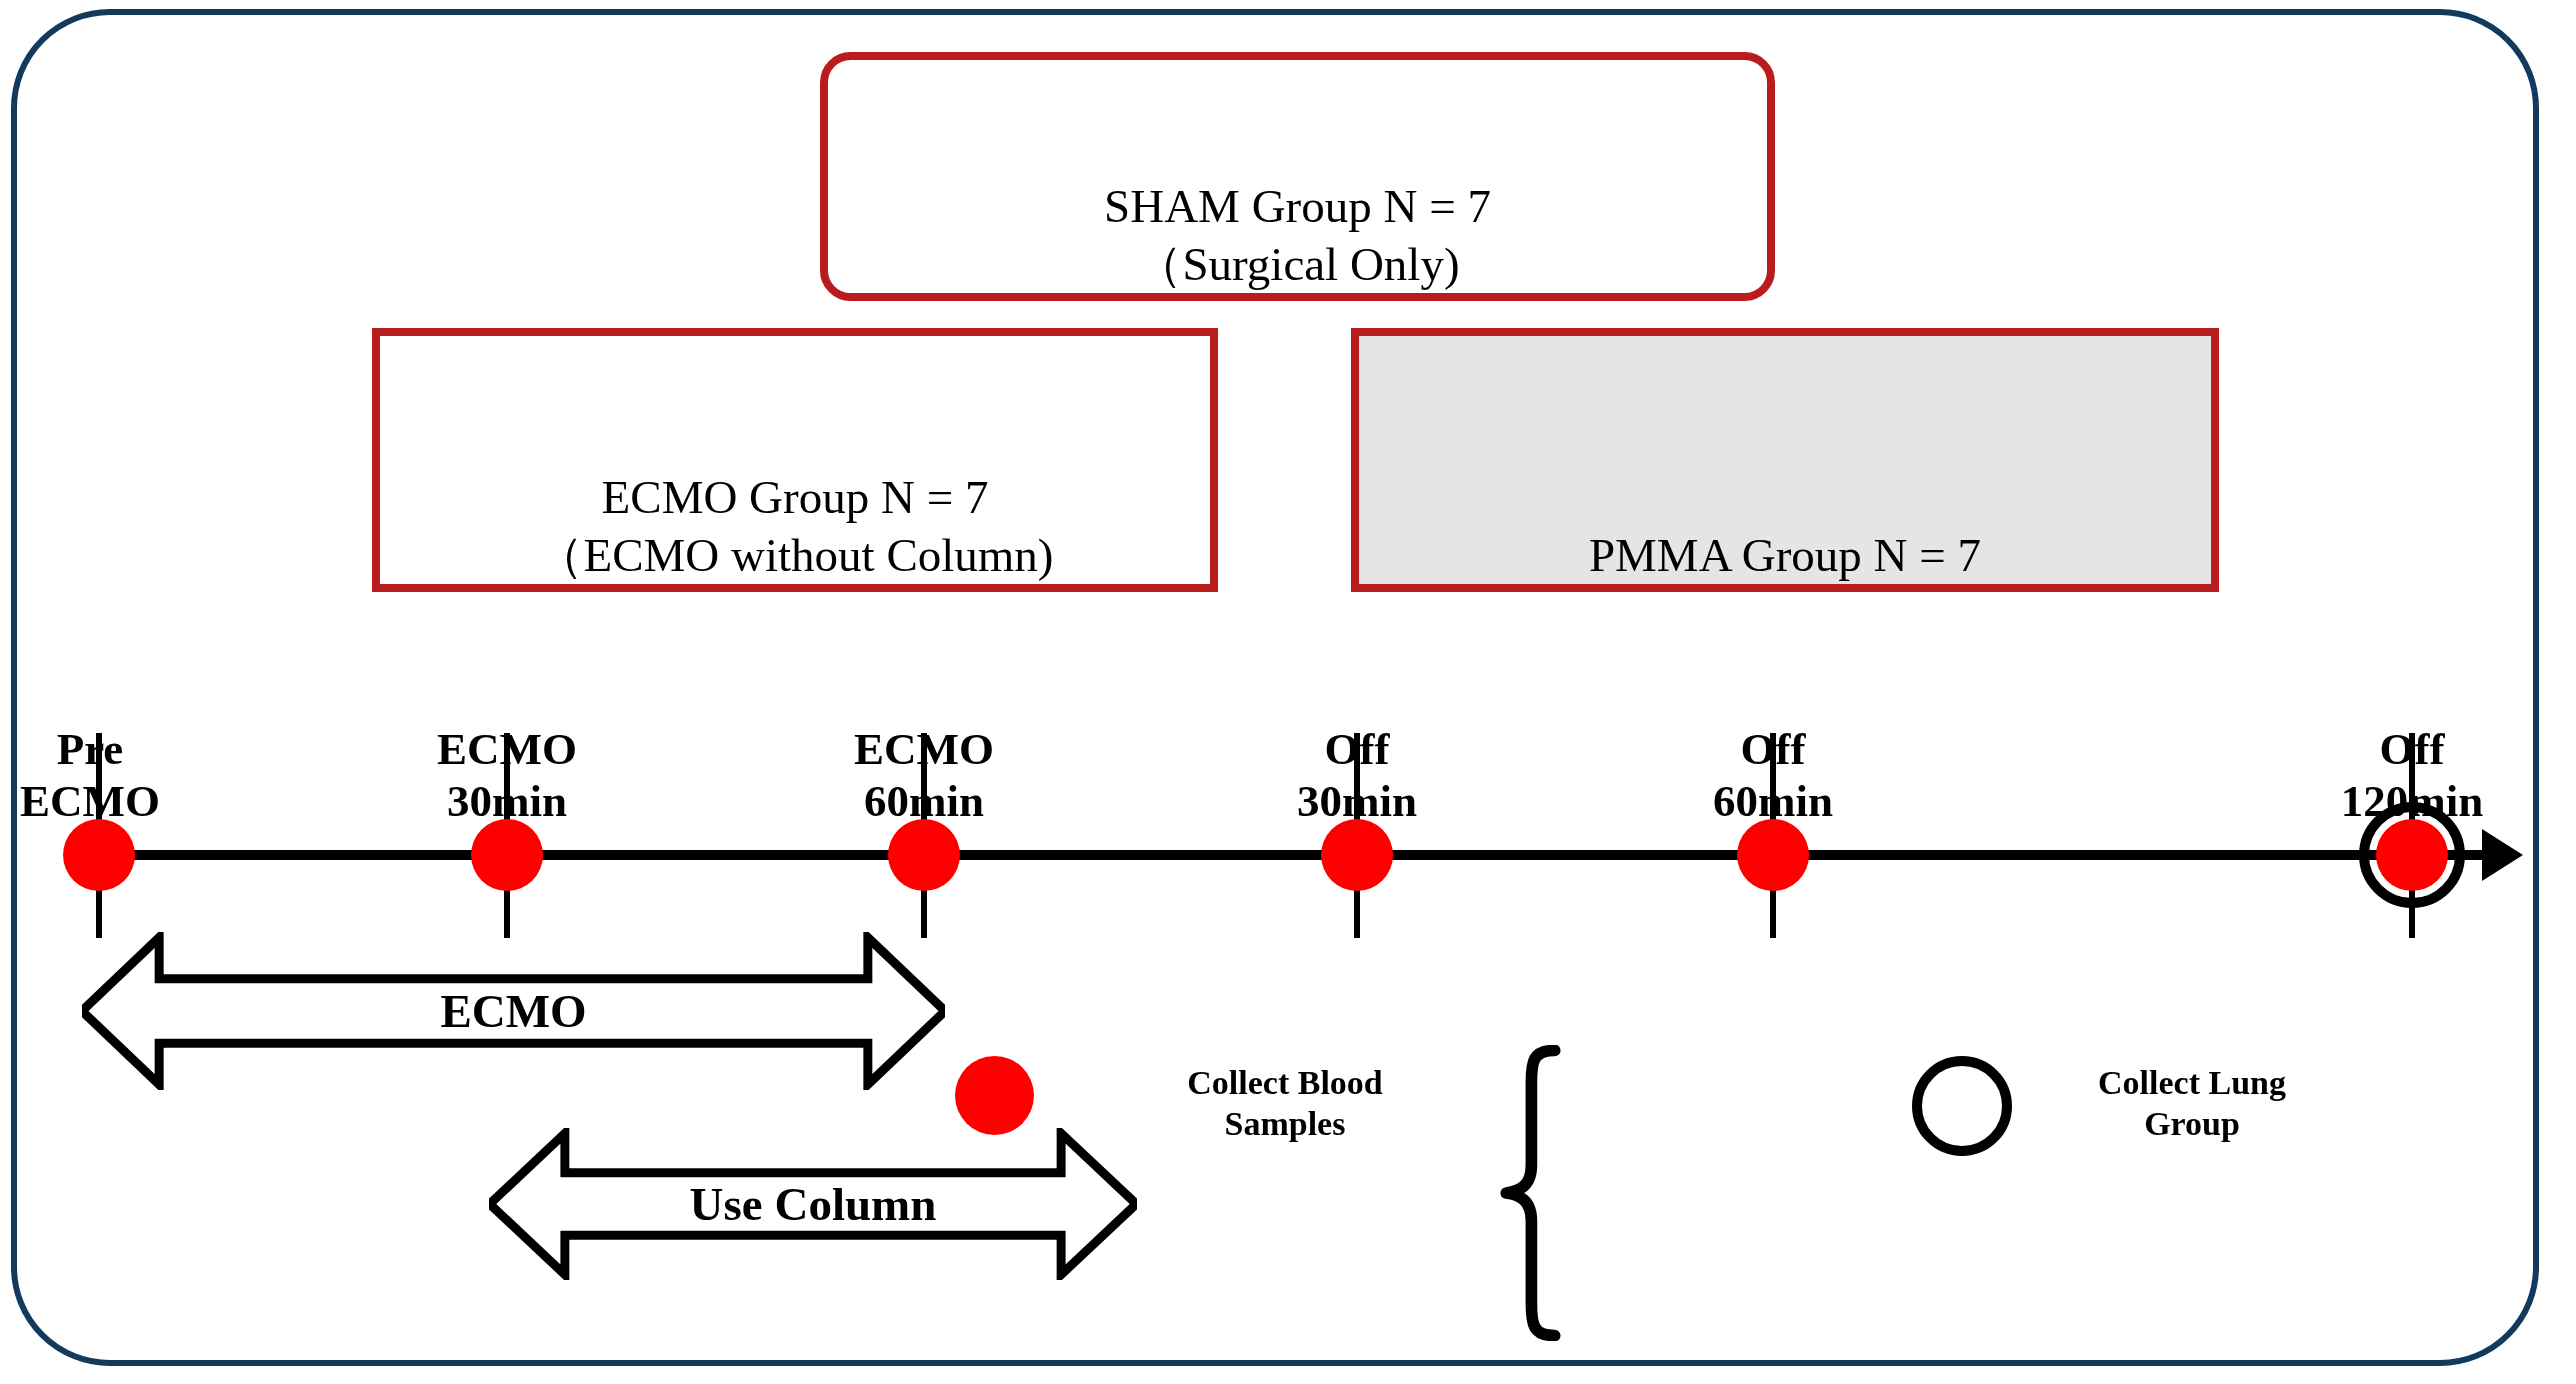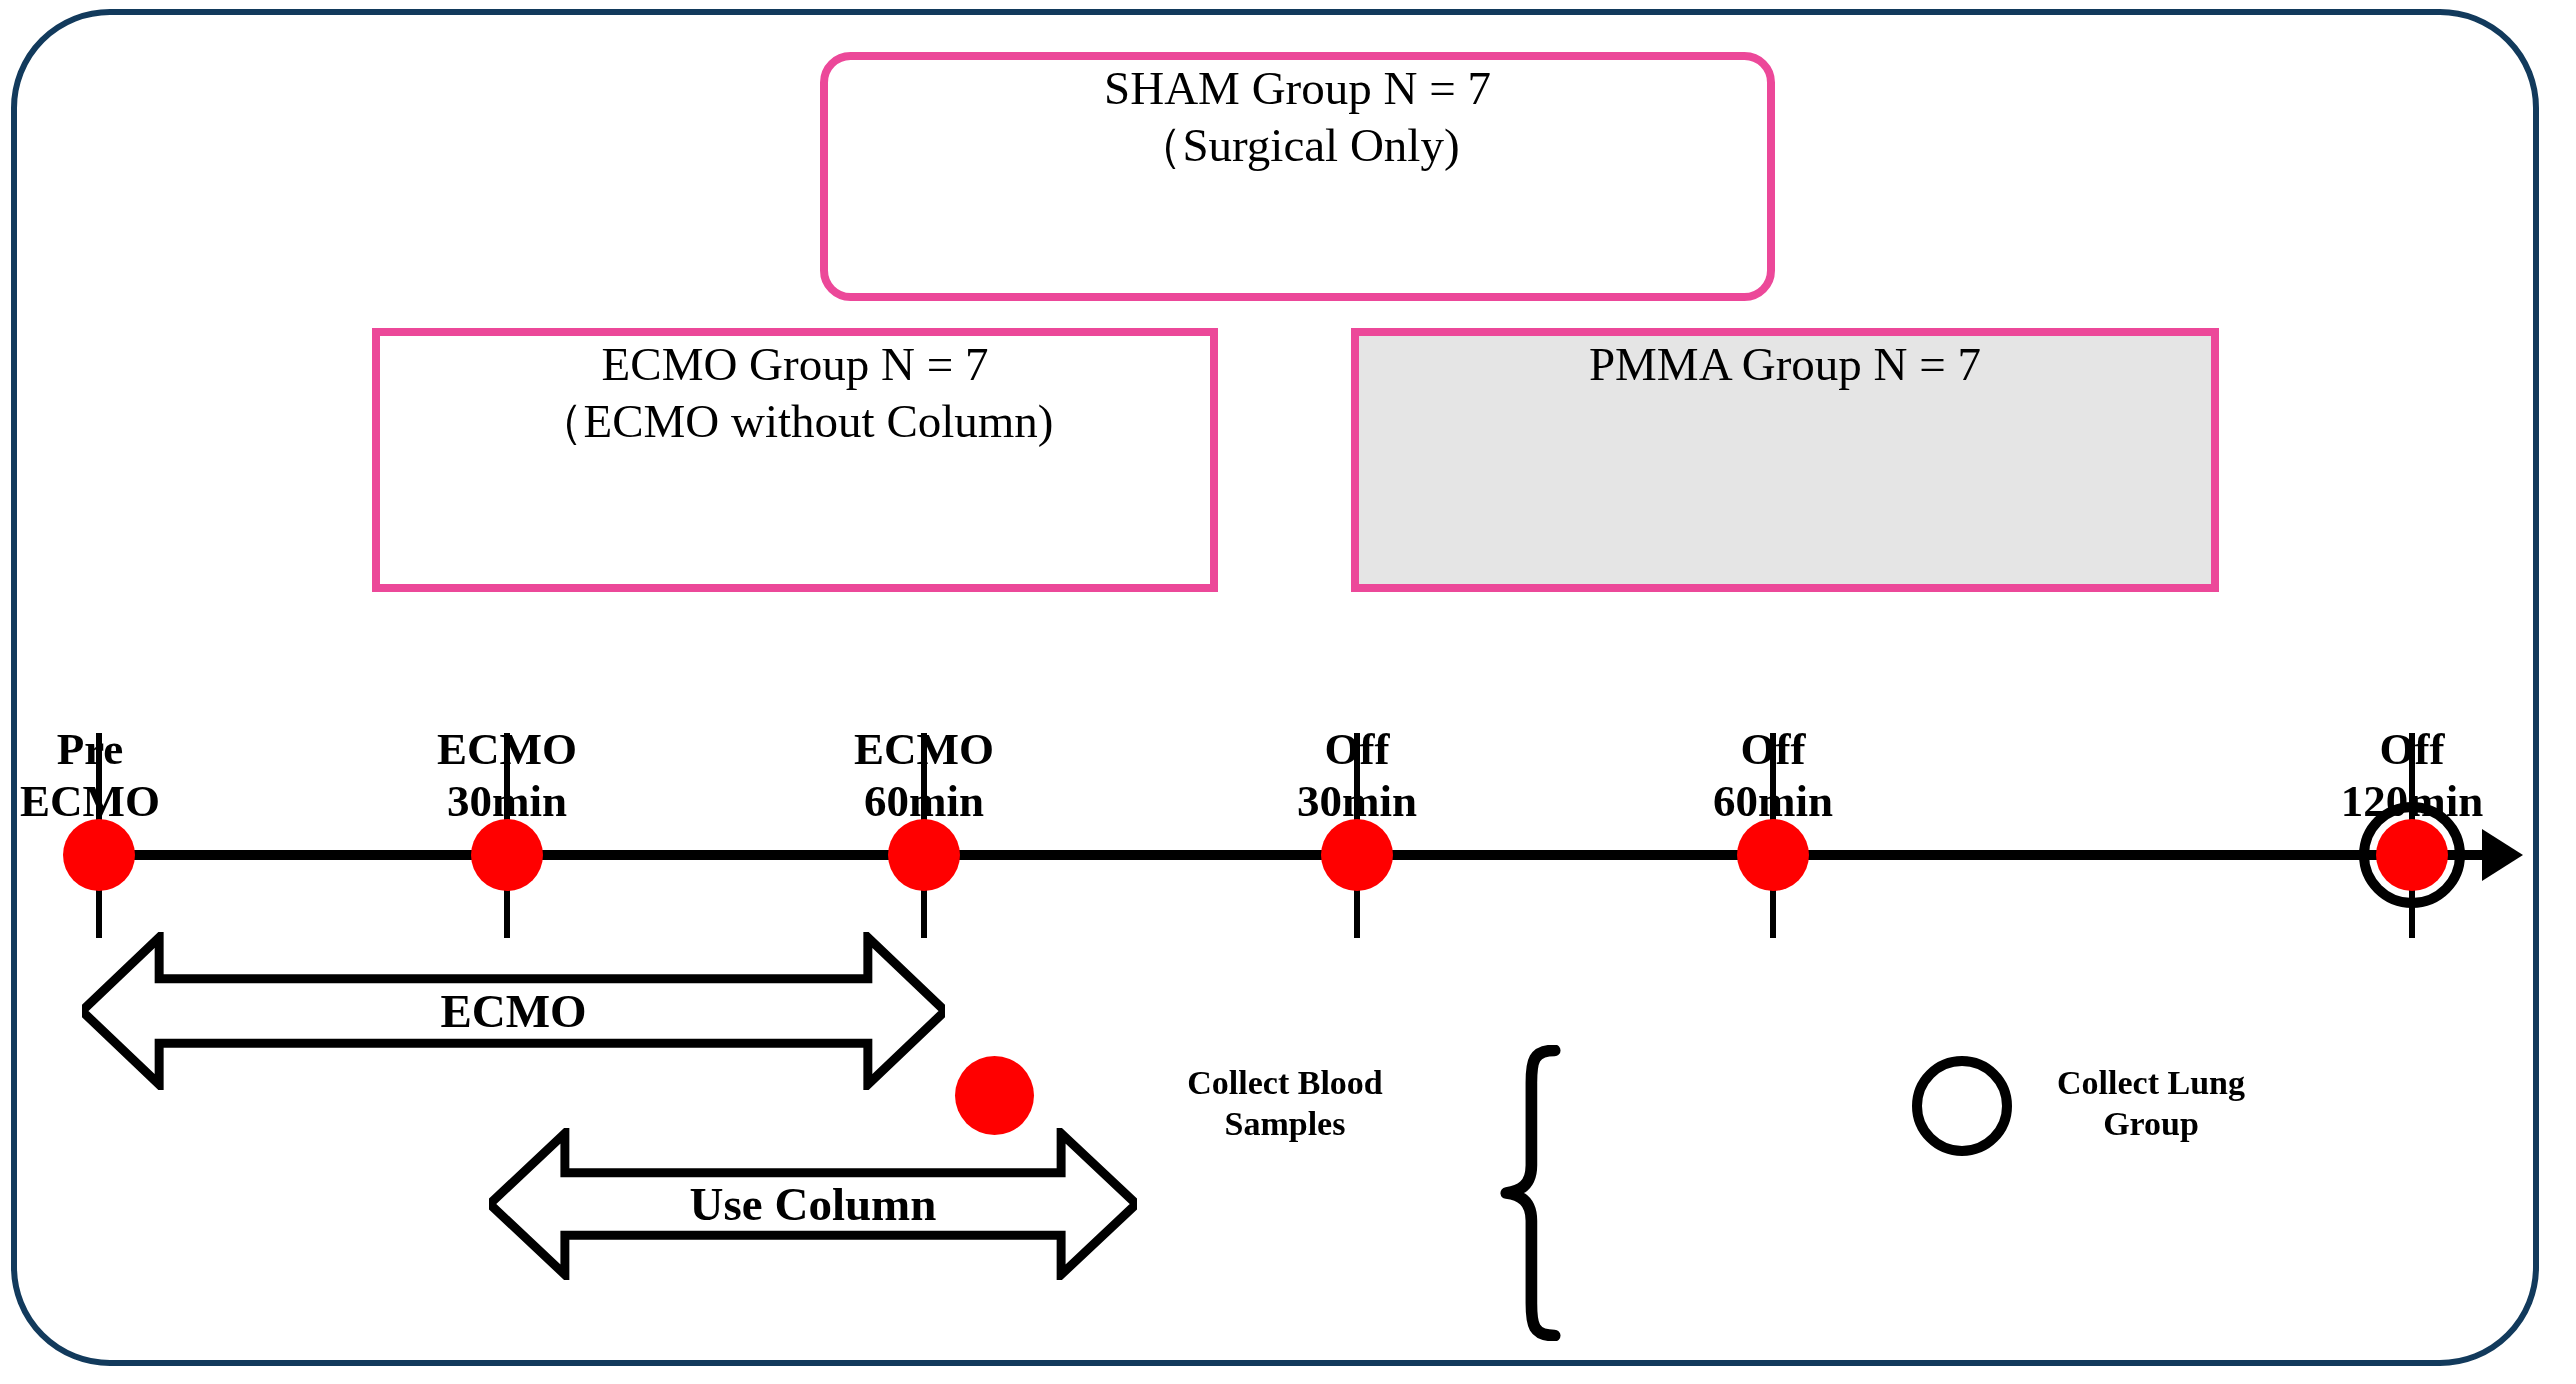--- a/index.html
+++ b/index.html
@@ -17,22 +17,22 @@
     border:6.3px solid #123a5c;
     border-radius:99px;
     box-sizing:border-box;
     background:#ffffff;
   }
 
   
   .group-box{
     position:absolute;
     box-sizing:border-box;
-    border:8px solid #ec4899;
-    display:flex;align-items:flex-start;justify-content:center;
+    border:8px solid #b91c1c;
+    display:flex;align-items:flex-end;justify-content:center;
     text-align:center;
     background:#ffffff;
   }
   .group-box .gb-inner{line-height:1.22;}
   .group-box .gb-l1{display:block;font-size:47px;}
   .group-box .gb-l2{display:block;font-size:47px;}
 
   #sham-box{left:820px;top:52px;width:955px;height:249px;border-radius:30.5px;}
   #ecmo-box{left:372px;top:328px;width:846px;height:264px;}
   #pmma-box{left:1351px;top:328px;width:868px;height:264px;background:#e5e5e5;}
@@ -104,21 +104,21 @@
   .legend-dot{
     position:absolute;left:955px;top:1056px;
     width:79px;height:79px;border-radius:50%;background:#ff0000;
   }
   .legend-text{
     position:absolute;
     font-weight:bold;font-size:34px;line-height:1.22;
     text-align:center;white-space:nowrap;
   }
   #legend-blood-label{left:1119px;top:1062px;width:332px;}
-  #legend-lung-label{left:1958px;top:1062px;width:386px;}
+  #legend-lung-label{left:1999px;top:1062px;width:386px;}
 
   .brace{
     position:absolute;left:1499px;top:1045px;
     width:63px;height:296px;
   }
   .brace svg{display:block;}
 
   .analyte-list{
     position:absolute;left:1562px;top:1047px;
     font-size:45px;font-weight:bold;line-height:1.50;

